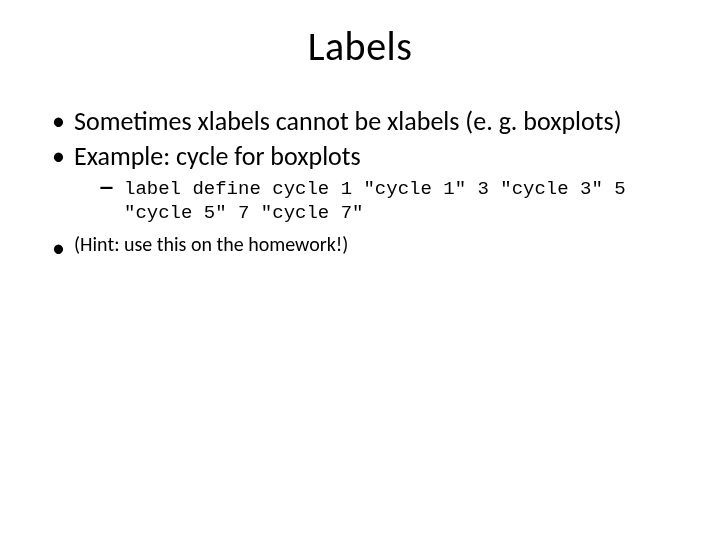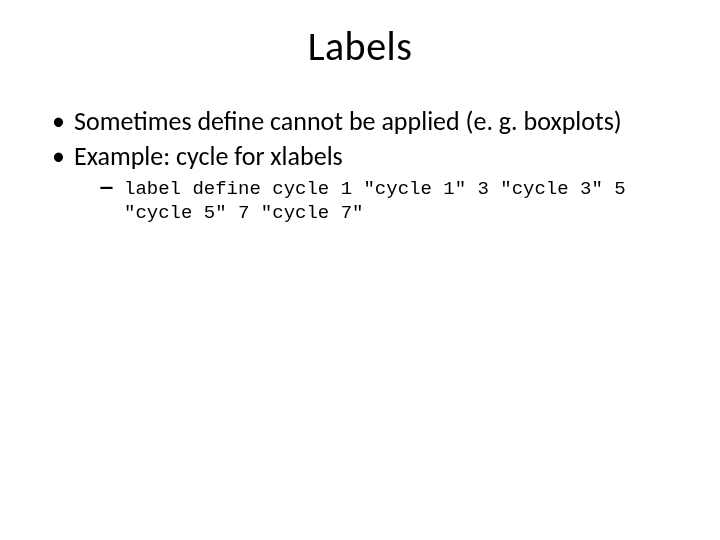--- a/index.html
+++ b/index.html
@@ -77,24 +77,27 @@
   }
 </style>
 </head>
 <body>
 
 <div class="slide">
   <div class="title">Labels</div>
 
   <ul class="main">
     <li>
-      <span>Sometimes define cannot be applied (e. g. boxplots)</span>
+      <span>Sometimes xlabels cannot be xlabels (e. g. boxplots)</span>
     </li>
     <li>
-      <span>Example:  cycle for xlabels</span>
+      <span>Example:  cycle for boxplots</span>
       <ul class="sub">
         <li class="first-sub">
           <span>label define cycle 1 "cycle 1" 3 "cycle 3" 5 "cycle 5" 7 "cycle 7"</span>
         </li>
       </ul>
     </li>
+    <li class="hint-line">
+      <span>(Hint:  use this on the homework!)</span>
+    </li>
   </ul>
 </div>
 
 </body></html>

